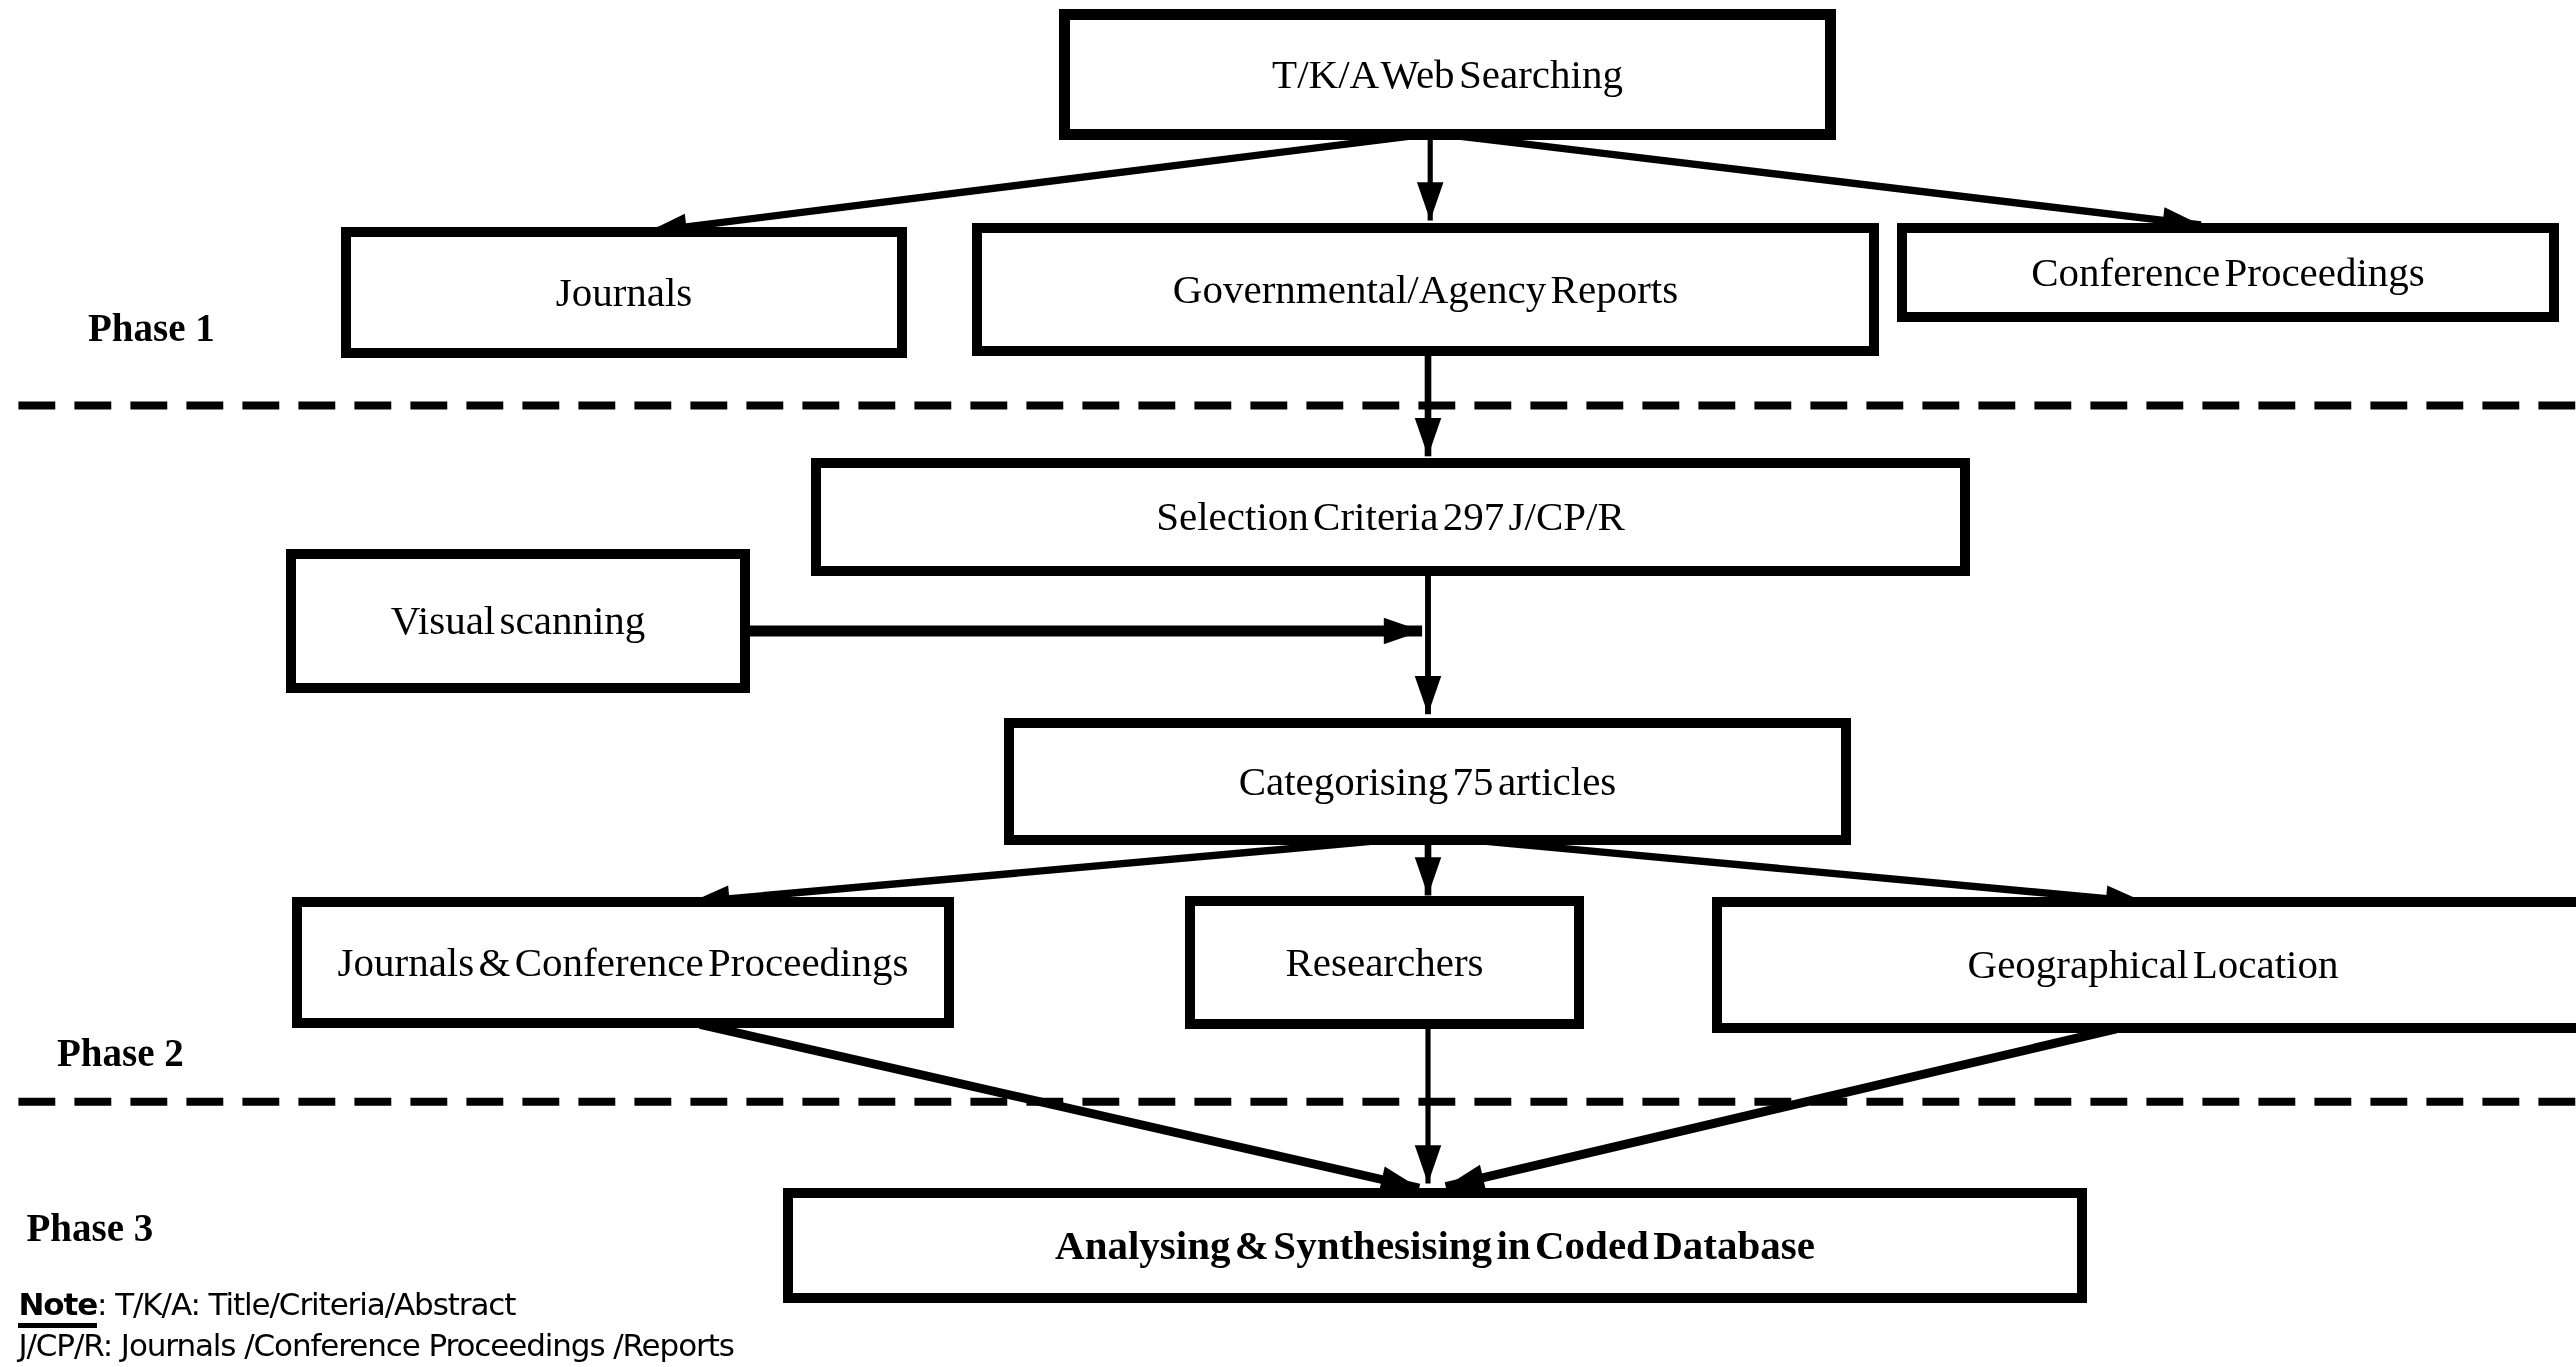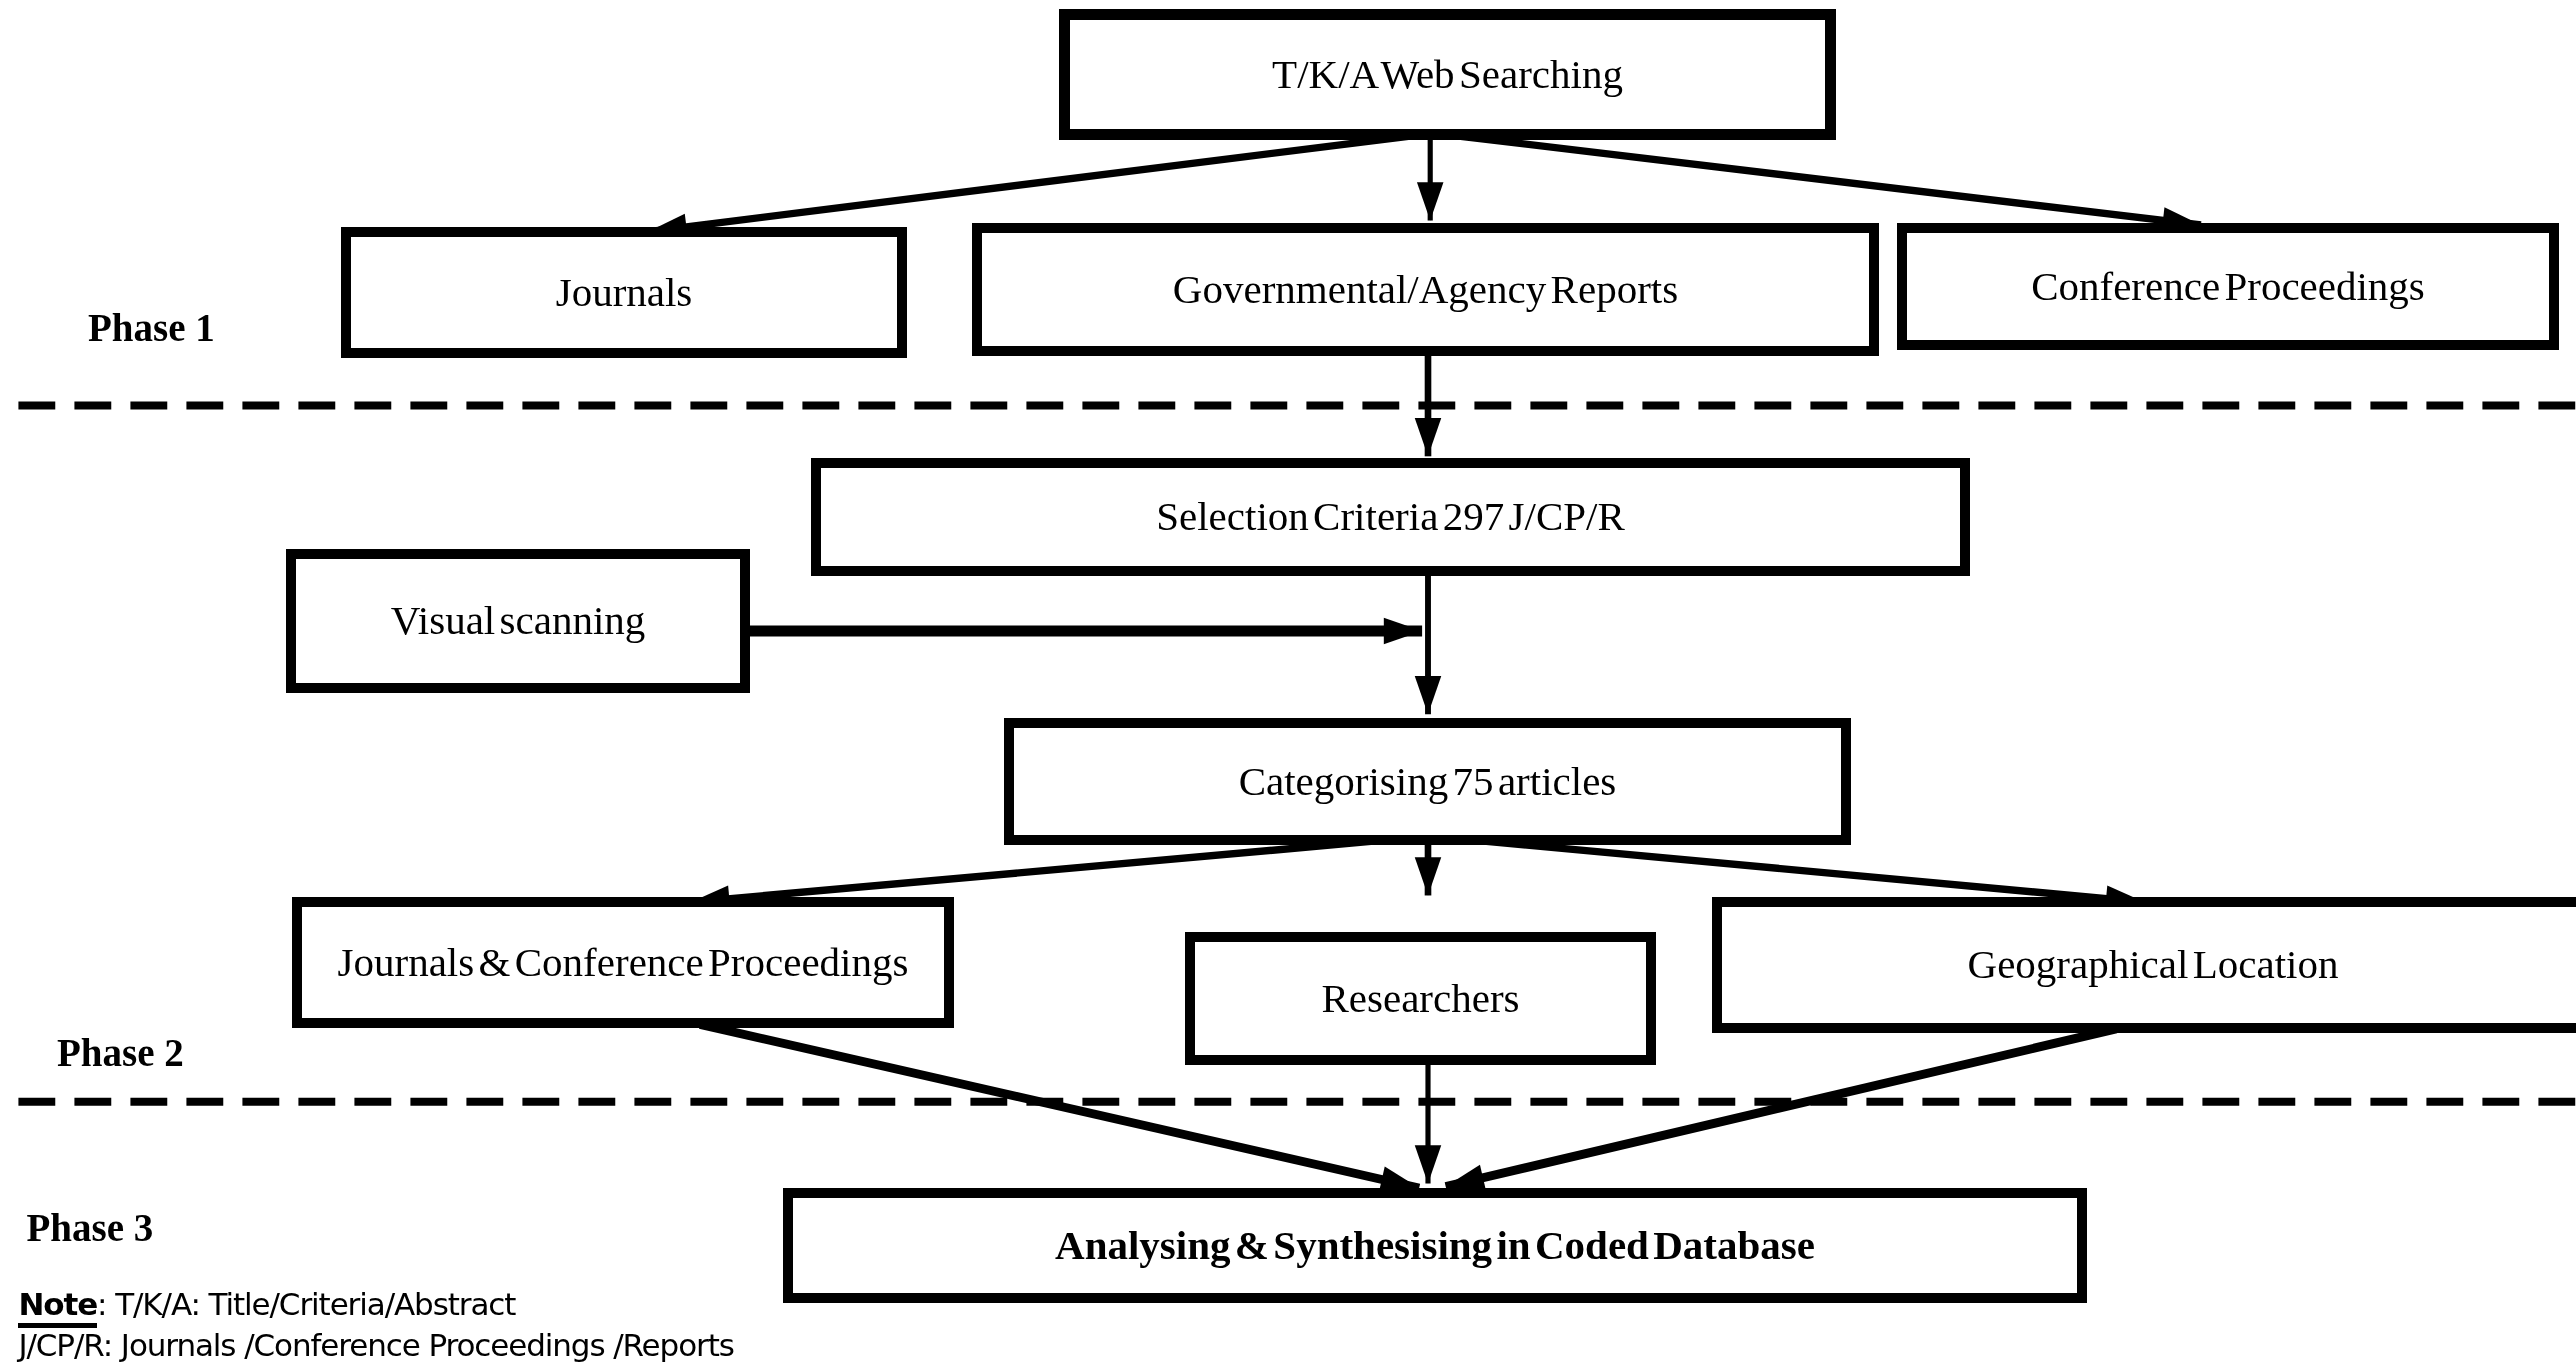--- a/index.html
+++ b/index.html
@@ -28,26 +28,26 @@
     text-align: center;
     font-size: 41px;
     letter-spacing: 0px;
     word-spacing: -5.9px;
     line-height: 1.1;
   }
   .box.bold { font-weight: bold; font-size: 41px; }
   #box-tka         { left: 1042px; top: 8.8px;   width: 777px; height: 131px; border-width: 11.8px; margin-left: 17px; }
   #box-journals    { left: 341px;  top: 227px;  width: 566px;  height: 131px; }
   #box-gov         { left: 972px; top: 223px;  width: 907px; height: 133px; }
-  #box-conf        { left: 1897px; top: 223px;  width: 662px;  height: 127px; }
+  #box-conf        { left: 1897px; top: 223px;  width: 662px;  height: 99px; }
   #box-selection   { left: 811px; top: 458px;  width: 1159px; height: 118px; }
   #box-visual      { left: 286px;  top: 549px;  width: 464px;  height: 144px; align-items: center; }
   #box-categorising{ left: 1004px; top: 718px;  width: 847px; height: 127px; }
   #box-jc          { left: 292px;  top: 897px; width: 662px; height: 131px; }
-  #box-researchers { left: 1185px; top: 932px; width: 471px;  height: 133px; }
+  #box-researchers { left: 1185px; top: 896px; width: 399px;  height: 133px; }
   #box-geo         { left: 1712px; top: 897px; width: 882px; height: 136px; }
   #box-final       { left: 783px; top: 1188px; width: 1304px; height: 115px; }
   .phase-label {
     position: absolute;
     font-weight: bold;
     font-size: 39px;
     letter-spacing: 0px;
   }
   #phase1 { left: 88px; top: 305px; }
   #phase2 { left: 57px;  top: 1030px; }

